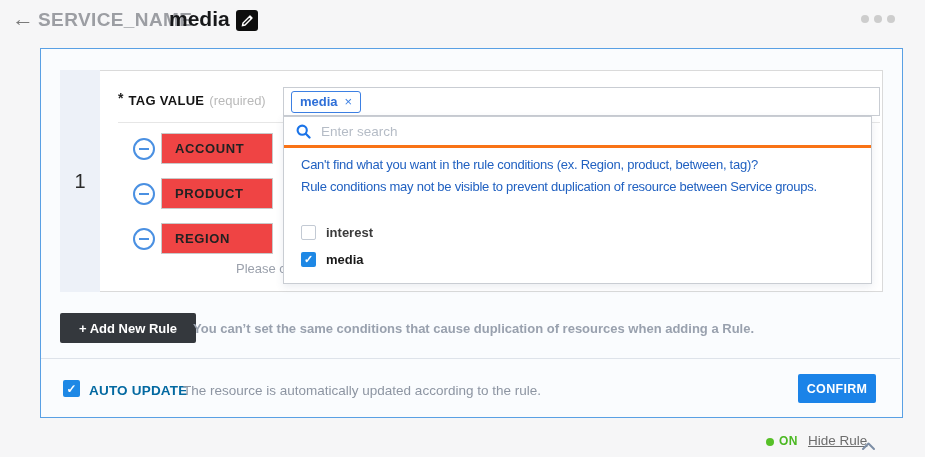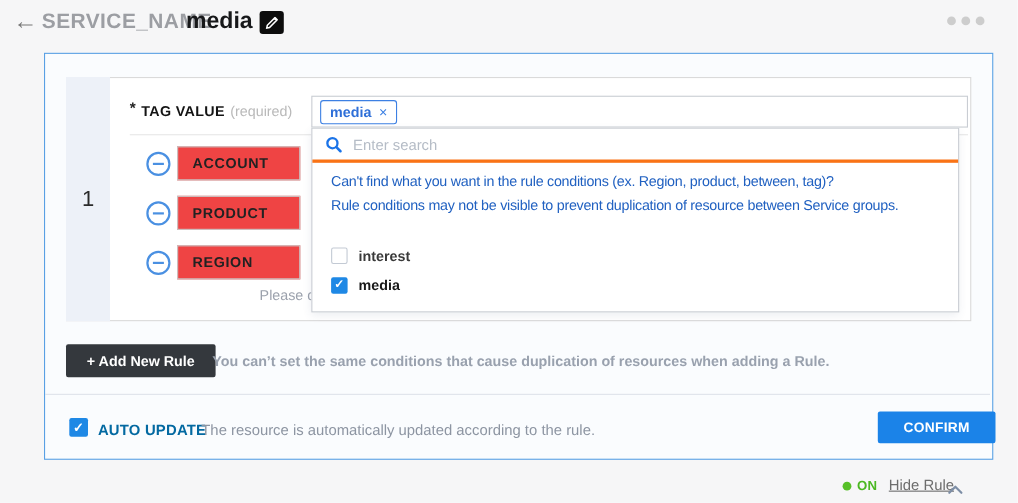--- a/index.html
+++ b/index.html
@@ -71,21 +71,21 @@
     color:#fff;font-size:13px;font-weight:700;display:flex;align-items:center;justify-content:center;cursor:pointer;margin-left:12px;}
   .add-rule-hint{left:193px;top:321px;font-size:13px;font-weight:600;color:#99a1ae;white-space:nowrap;}
 
   .divider{left:41px;top:358px;width:859px;height:1px;background:#dee3ea;}
 
   
   .auto-cb{left:63px;top:380px;width:17px;height:17px;background:#1e88e5;border-radius:2px;
     display:flex;align-items:center;justify-content:center;color:#fff;font-size:12px;font-weight:700;cursor:pointer;}
   .auto-label{left:89px;top:383px;font-size:13.5px;font-weight:700;color:#0369a1;letter-spacing:.2px;}
   .auto-desc{left:183px;top:383px;font-size:13.5px;color:#8d95a2;white-space:nowrap;}
-  .confirm-btn{left:798px;top:374px;width:107px;height:29px;background:#1b83e8;border:none;border-radius:2px;
+  .confirm-btn{left:798px;top:374px;width:78px;height:29px;background:#1b83e8;border:none;border-radius:2px;
     color:#fff;font-size:12.5px;font-weight:700;letter-spacing:.3px;display:flex;align-items:center;
     justify-content:center;cursor:pointer;font-family:"Liberation Sans",sans-serif;}
 
   
   .status-dot{left:766px;top:438px;width:8px;height:8px;border-radius:50%;background:#57c028;}
   .status-on{left:779px;top:434px;font-size:12px;font-weight:800;color:#4bb822;letter-spacing:.3px;}
   .hide-rule{left:808px;top:433px;font-size:13.5px;color:#6d6d6d;text-decoration:underline;cursor:pointer;}
   .chevron-up{left:861px;top:437px;cursor:pointer;}
 </style>
 </head>

